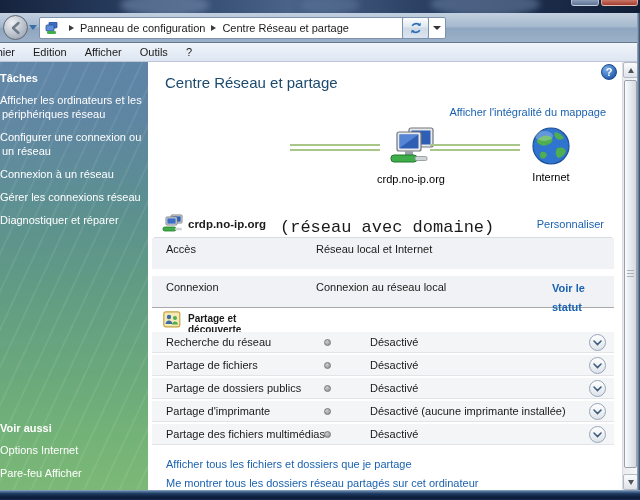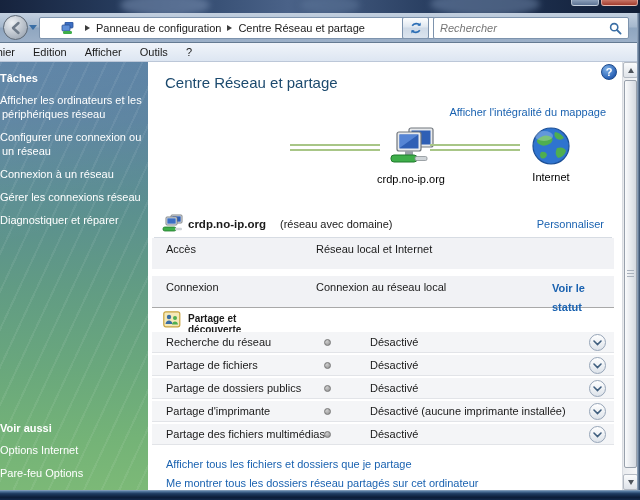--- a/index.html
+++ b/index.html
@@ -17,21 +17,21 @@
 
   
   .navbar { position:absolute; left:0; top:13px; width:640px; height:30px;
     background:linear-gradient(#c3d0e0,#a5b8cd 48%,#8fa6c0 52%,#9cb0c8); border-bottom:1px solid #647a92; }
   .backbtn { position:absolute; left:3px; top:2px; width:25px; height:25px; border-radius:50%;
     background:radial-gradient(circle at 35% 30%,#eef1f4,#b4bcc6 60%,#8c97a4); border:1px solid #5d6875; }
   .backbtn svg { position:absolute; left:4px; top:4px; }
   .nav-chevron { position:absolute; left:29px; top:12px; width:0; height:0;
     border-left:4px solid transparent; border-right:4px solid transparent; border-top:5px solid #3a6ea5; }
   .addressbar { position:absolute; left:39px; top:4px; width:407px; height:22px; background:#fff;
-    border:1px solid #7d93ad; border-radius:2px; display:flex; align-items:center; padding:0 20px; }
+    border:1px solid #7d93ad; border-radius:2px; display:flex; align-items:center; padding:0 4px; }
   .addr-icon { width:15px; height:13px; margin:0 3px 0 1px; flex:none; }
   .crumb-sep { width:0; height:0; border-top:3.5px solid transparent; border-bottom:3.5px solid transparent;
     border-left:5px solid #3c3c3c; margin:0 6px; flex:none; }
   .crumb { white-space:nowrap; cursor:default; }
   .addr-drop { margin-left:auto; width:0; height:0; border-left:4px solid transparent;
     border-right:4px solid transparent; border-top:4px solid #333; }
   .refreshbtn { position:absolute; left:402px; top:4px; width:27px; height:22px; border:1px solid #7d93ad; border-radius:2px;
     background:linear-gradient(#fdfefe,#dfe7f0 45%,#cfdae7 50%,#dce5ef); display:flex; align-items:center; justify-content:center; }
   .searchbox { position:absolute; left:433px; top:4px; width:196px; height:22px; background:#fff;
     border:1px solid #7d93ad; border-radius:2px; display:flex; align-items:center; padding:0 6px; }
@@ -71,21 +71,21 @@
   .node3 { left:343px; top:64px; }
   .map-line { position:absolute; height:7px; border-top:2px solid #a8c687; border-bottom:2px solid #a8c687; top:82px; }
   .line1 { left:142px; width:90px; }
   .line2 { left:282px; width:90px; }
   .map-node svg { display:inline-block; }
 
   
   .sec1-head { position:absolute; left:6px; right:10px; top:152px; height:22px; }
   .sec1-head .net-ic { position:absolute; left:8px; top:0px; }
   .sec1-name { position:absolute; left:34px; top:4px; font-weight:bold; font-size:11.5px; }
-  .sec1-type { position:absolute; left:126px; top:4px; font-size:11px; }
+  .sec1-type { position:absolute; left:126px; top:4px; font-size:17px;font-family:Liberation Mono, monospace; }
   .sec1-pers { position:absolute; right:8px; top:4px; }
   .sec1-rule { position:absolute; left:6px; right:10px; top:175px; border-top:1px solid #d7dce3; }
   .statgrid { position:absolute; left:4px; right:8px; top:176px; }
   .statrow { position:relative; background:#f1f2f5; }
   .statrow.r1 { height:32px; border-bottom:1px solid #fff; }
   .statrow.r2 { height:32px; border-bottom:1px solid #a9a9a9;margin-top:6px; }
   .statrow .k { position:absolute; left:14px; top:5px; }
   .statrow .v { position:absolute; left:164px; top:5px; }
   .statrow .lk { position:absolute; right:6px; top:3px; width:56px; line-height:19px;font-weight:bold; }
 
@@ -159,27 +159,20 @@
       <span class="addr-drop"></span>
     </div>
     <div class="refreshbtn">
       <svg width="14" height="14" viewBox="0 0 14 14">
         <path d="M11 4.2 A5 5 0 0 0 3.2 4.8" fill="none" stroke="#2a6db5" stroke-width="1.6"></path>
         <path d="M11.6 1.6 L11.6 4.8 L8.4 4.8 Z" fill="#2a6db5"></path>
         <path d="M3 9.8 A5 5 0 0 0 10.8 9.2" fill="none" stroke="#2a6db5" stroke-width="1.6"></path>
         <path d="M2.4 12.4 L2.4 9.2 L5.6 9.2 Z" fill="#2a6db5"></path>
       </svg>
     </div>
-    <div class="searchbox">
-      <input type="text" placeholder="Rechercher" style="">
-      <svg class="search-icon" width="13" height="13" viewBox="0 0 13 13">
-        <circle cx="5.2" cy="5.2" r="3.6" fill="none" stroke="#3a6ea5" stroke-width="1.6"></circle>
-        <line x1="8" y1="8" x2="11.6" y2="11.6" stroke="#3a6ea5" stroke-width="1.8" stroke-linecap="round"></line>
-      </svg>
-    </div>
   </div>
 
   <div class="menubar">
     <span class="menu-item">Fichier</span>
     <span class="menu-item">Edition</span>
     <span class="menu-item">Afficher</span>
     <span class="menu-item">Outils</span>
     <span class="menu-item">?</span>
   </div>
 
@@ -188,21 +181,21 @@
       <div class="side-header">Tâches</div>
       <div class="side-link">Afficher les ordinateurs et les périphériques réseau</div>
       <div class="side-link">Configurer une connexion ou un réseau</div>
       <div class="side-link">Connexion à un réseau</div>
       <div class="side-link">Gérer les connexions réseau</div>
       <div class="side-link">Diagnostiquer et réparer</div>
     </div>
     <div class="see-also">
       <div class="side-header">Voir aussi</div>
       <div class="side-link">Options Internet</div>
-      <div class="side-link">Pare-feu Options</div>
+      <div class="side-link">Pare-feu Afficher</div>
     </div>
   </div>
 
   <div class="content">
     <div class="page-title">Centre Réseau et partage</div>
     <a class="link map-link">Afficher l'intégralité du mappage</a>
 
     <div class="map-line line1"></div>
     <div class="map-node node2">
       <svg width="52" height="42" viewBox="0 0 52 42">

